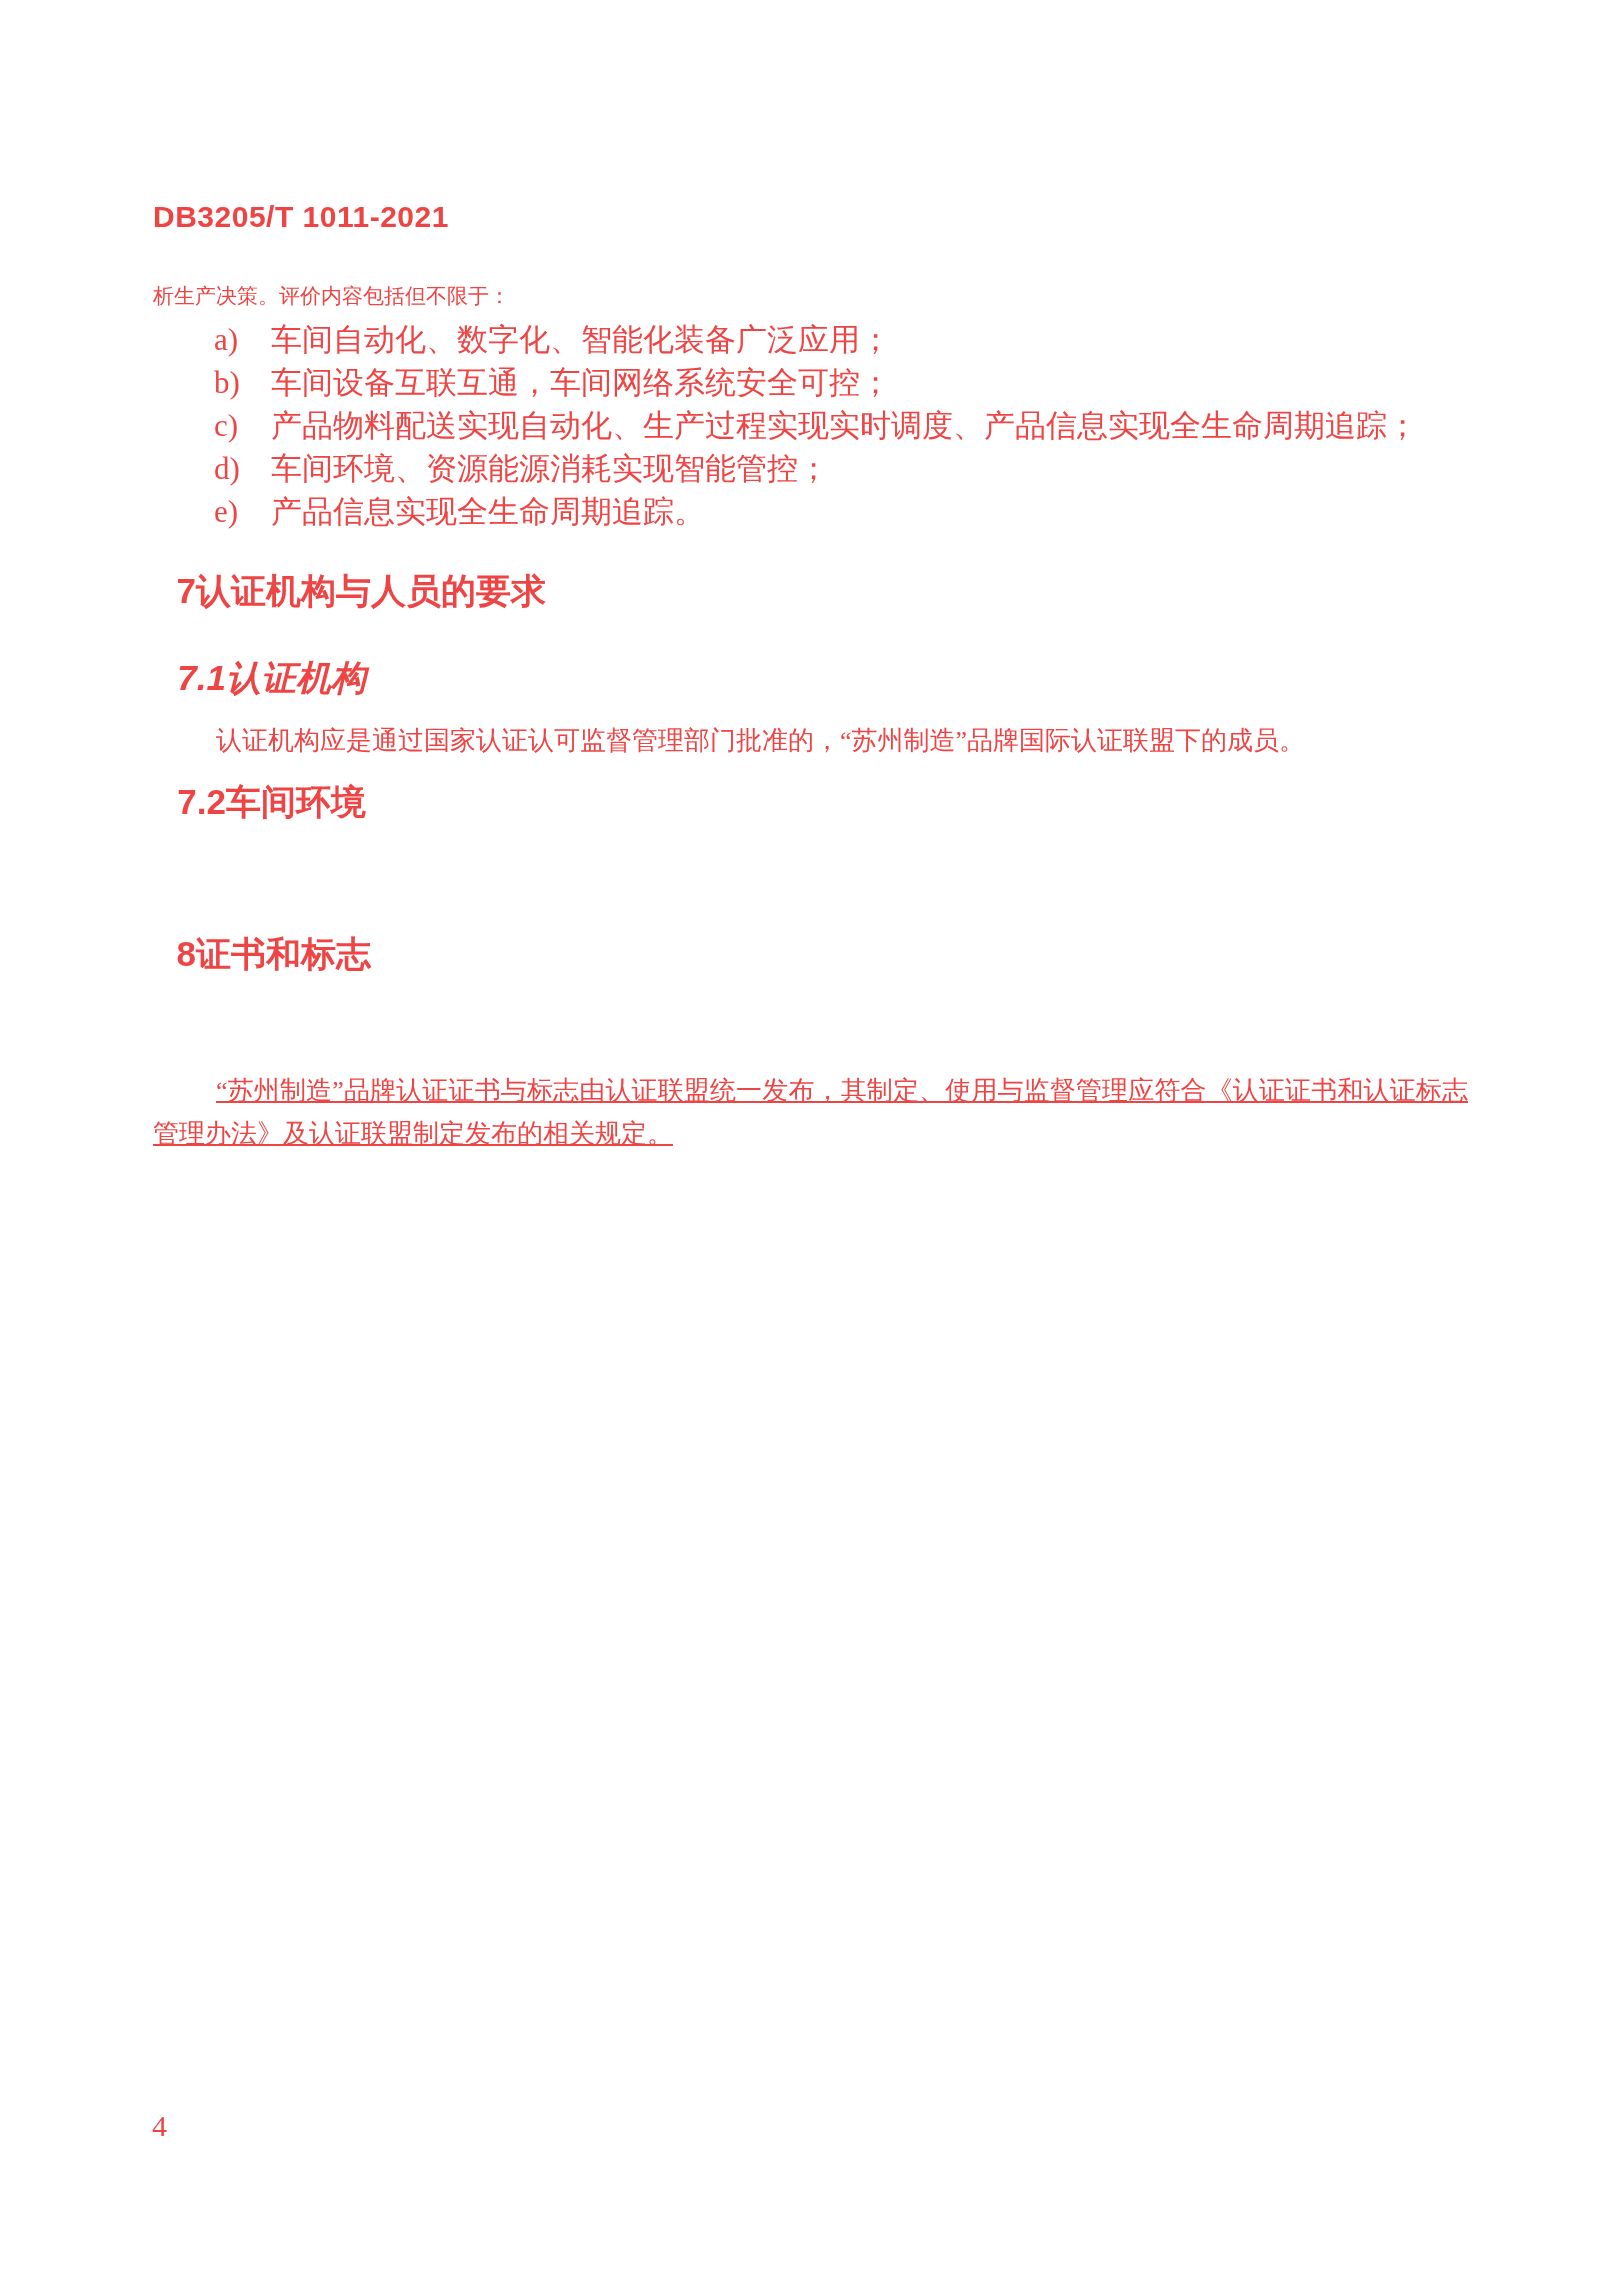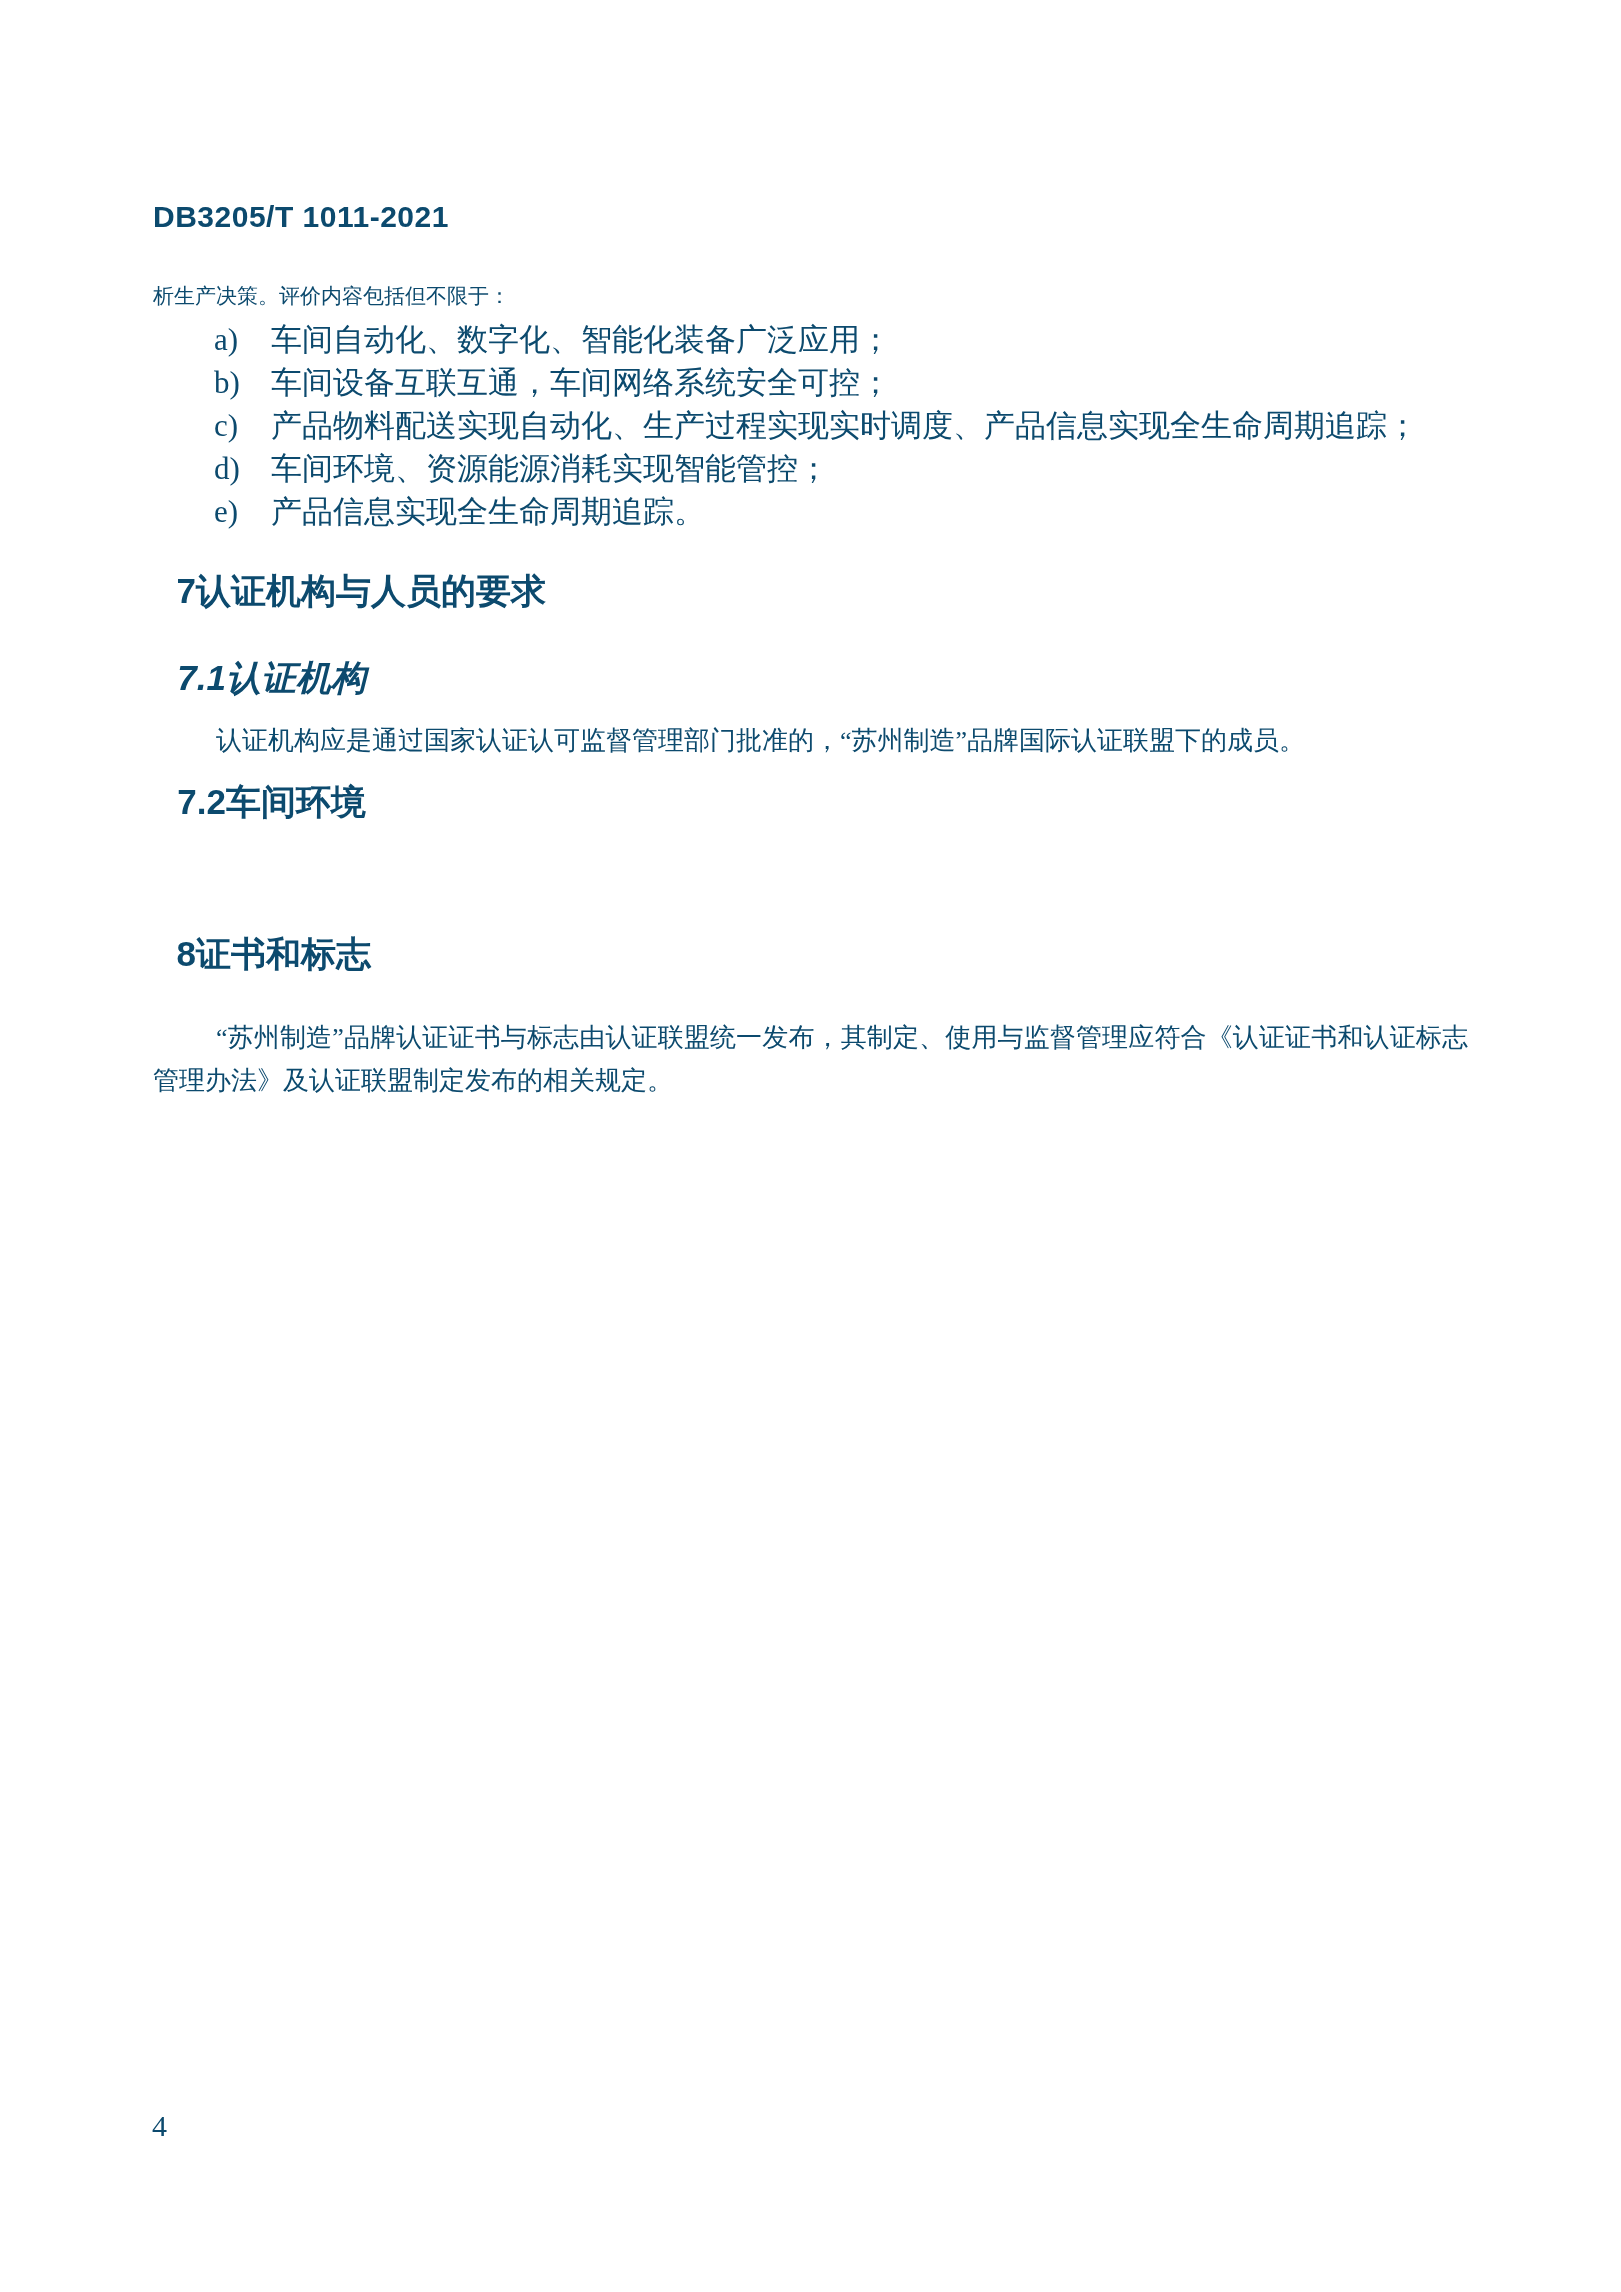--- a/index.html
+++ b/index.html
@@ -5,21 +5,21 @@
   html, body {
     margin: 0;
     padding: 0;
     background: #ffffff;
   }
   .page {
     position: relative;
     width: 1621px;
     height: 2293px;
     background: #ffffff;
-    color: #0c4a6e;
+    color: #ef4444;
     font-family: "Liberation Serif", serif;
     overflow: hidden;
   }
 
   
   .doc-code {
     position: absolute;
     top: 197px;
     left: 153px;
     font-family: "Liberation Sans", sans-serif;
@@ -142,18 +142,18 @@
 
   <h3 class="sec-heading" style="top:780px;">
     <span class="sub-num">7.2</span><span>车间环境</span>
   </h3>
 
 
   <h2 class="sec-heading" style="top:932px;">
     <span class="sec-num">8</span><span>证书和标志</span>
   </h2>
 
-  <p class="clause-para" style="top:1016px;">“苏州制造”品牌认证证书与标志由认证联盟统一发布，其制定、使用与监督管理应符合《认证证书和认证标志管理办法》及认证联盟制定发布的相关规定。</p>
+  <p class="clause-para" style="top:1069px;text-decoration:underline;">“苏州制造”品牌认证证书与标志由认证联盟统一发布，其制定、使用与监督管理应符合《认证证书和认证标志管理办法》及认证联盟制定发布的相关规定。</p>
 
   <div class="page-number">4</div>
 
 </div>
 
 
 </body></html>

